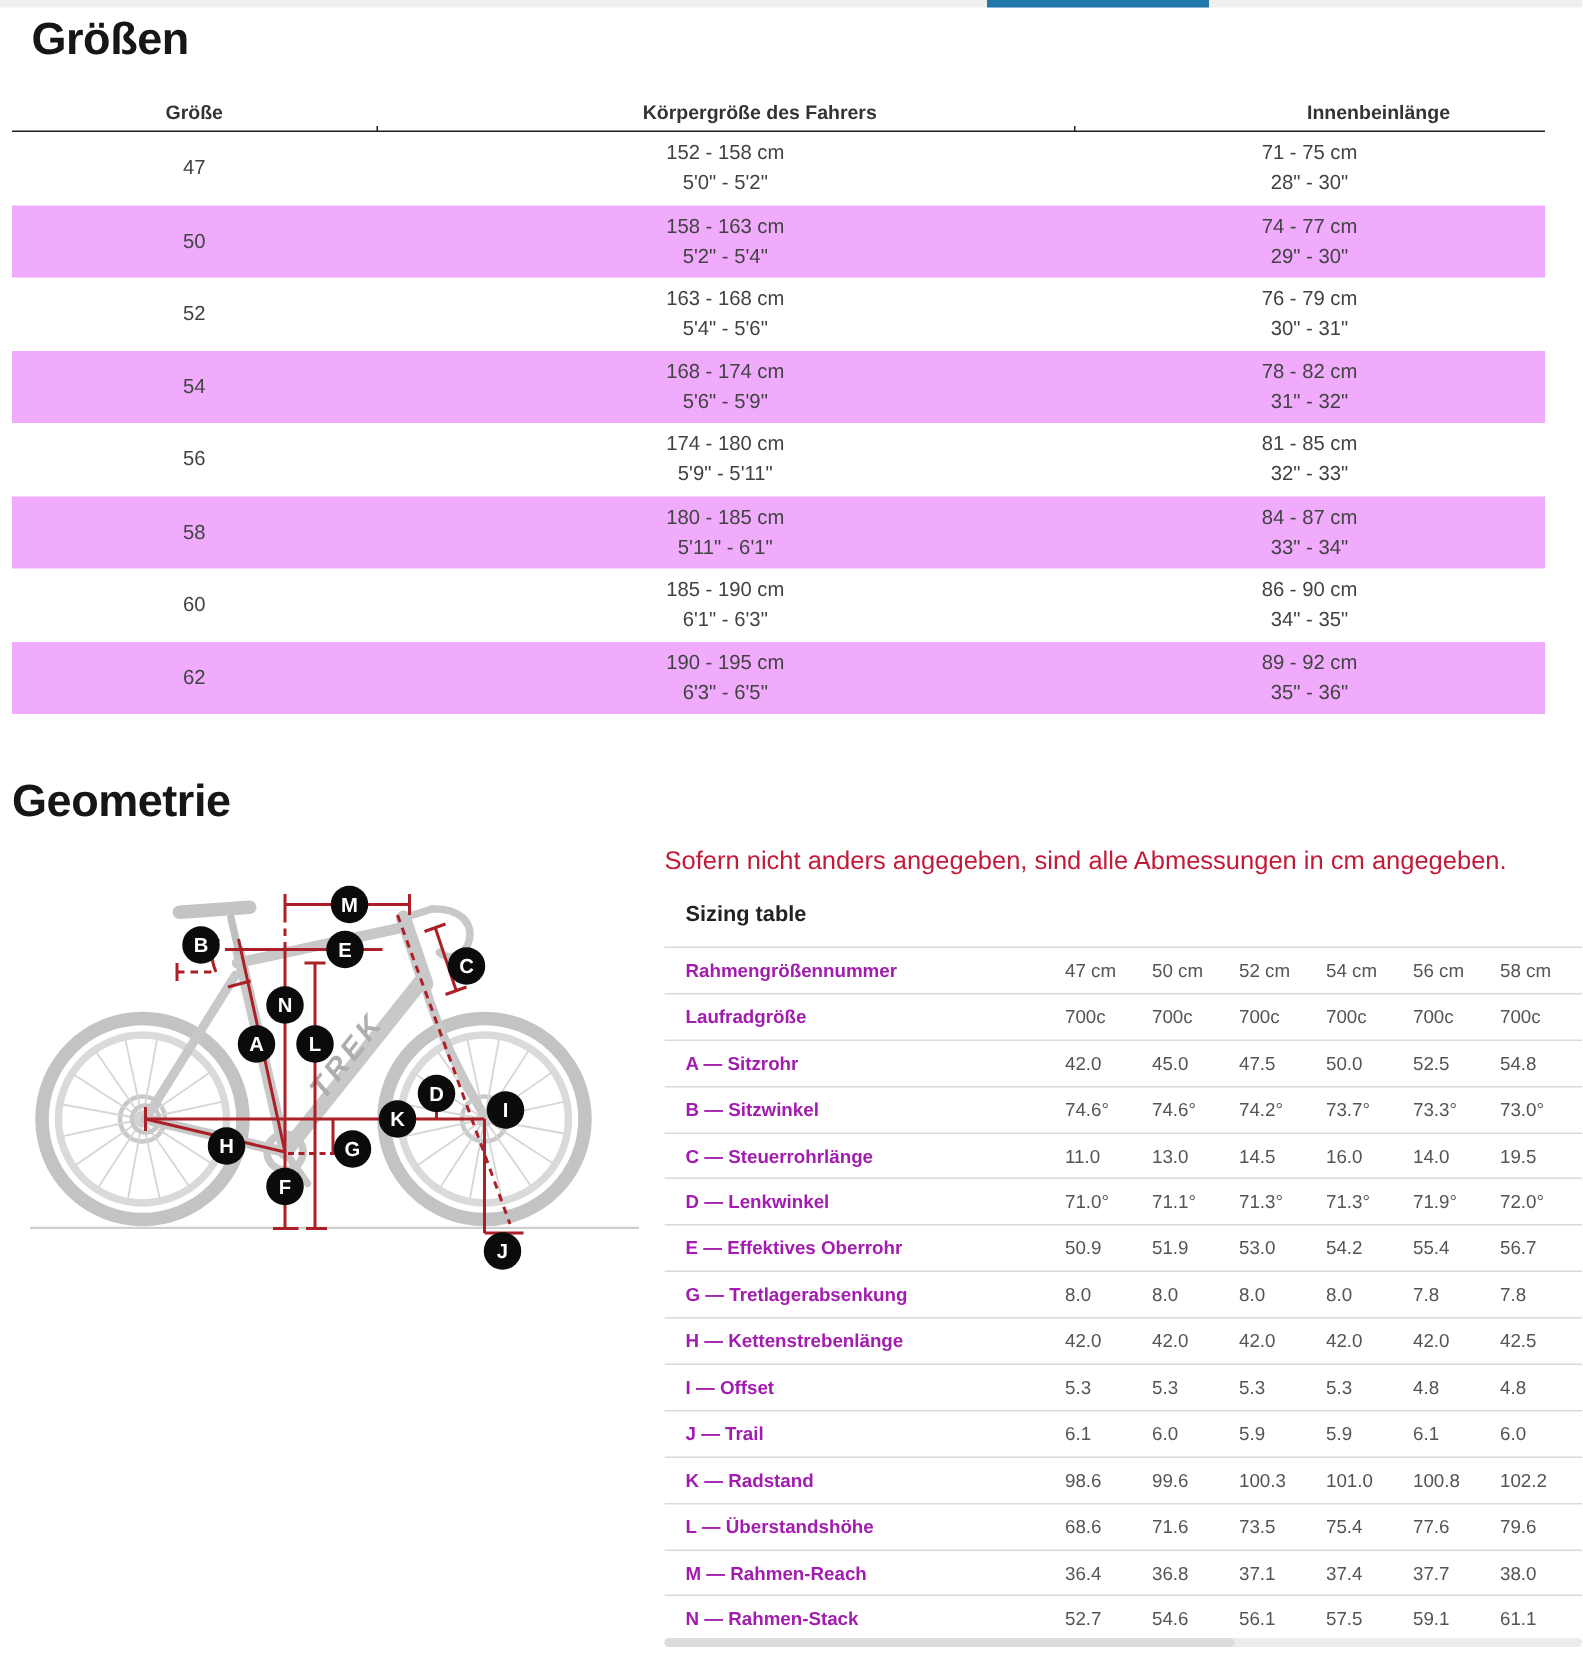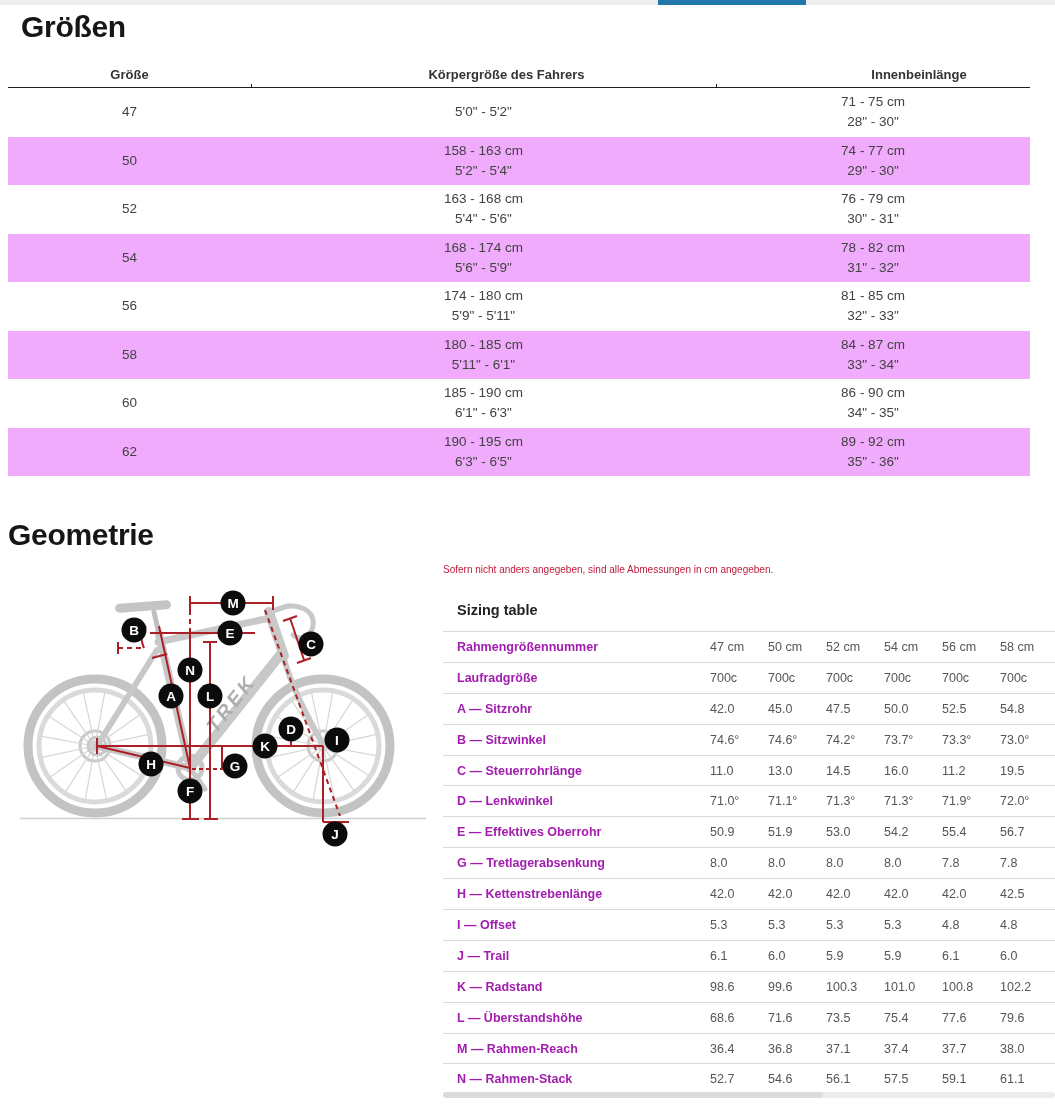--- a/index.html
+++ b/index.html
@@ -21,21 +21,21 @@
     display:grid;grid-template-columns:243px 465px 314px;align-items:end;
     border-bottom:1px solid #1f1f1f;padding-bottom:5px;gap:23px;}
   .sizes-header div{text-align:center;font-size:13px;font-weight:bold;color:#333;}
   .hdr-tick{position:absolute;width:1px;height:4px;background:#1f1f1f;top:84px;}
   .sizes-body{position:absolute;left:8px;top:88px;width:1022px;}
   .s-row{display:grid;grid-template-columns:243px 465px 314px;height:48.5px;align-items:center;text-align:center;}
   .s-row.alt{background:#f0abfc;}
   .s-cell{font-size:13.5px;color:#424242;line-height:20px;}
 
   
-  #geo-note{position:absolute;left:443px;top:564px;font-size:10px;color:#c21b3a;}
+  #geo-note{position:absolute;left:443px;top:564px;font-size:17px;color:#c21b3a;}
   #geo-table-title{position:absolute;left:457px;top:602px;font-size:14.5px;font-weight:bold;color:#222;}
   #geo-table{position:absolute;left:443px;top:631px;width:612px;overflow:hidden;border-top:1px solid #dadada;}
   .g-row{display:grid;grid-template-columns:267px repeat(6,58px);width:616px;height:29.9px;
     align-items:center;border-bottom:1px solid #dadada;}
   .g-label{padding-left:14px;font-size:12.5px;font-weight:bold;color:#a21caf;white-space:nowrap;}
   .g-val{font-size:12.5px;color:#555;}
   
   #geo-scroll{position:absolute;left:443px;top:1092px;width:612px;height:6px;background:#ececec;border-radius:3px;}
   #geo-scroll .thumb{position:absolute;left:0;top:0;width:380px;height:6px;background:#dcdcdc;border-radius:3px;}
 
@@ -55,20 +55,21 @@
   <div>Körpergröße des Fahrers</div>
   <div>Innenbeinlänge</div>
 </div>
 <div class="hdr-tick" style="left:251px"></div>
 <div class="hdr-tick" style="left:716px"></div>
 
 <div class="sizes-body">
     <div class="s-row">
       <div class="s-cell">47</div>
       <div class="s-cell">
+        <div>152 - 158 cm</div>
         <div>5'0" - 5'2"</div>
       </div>
       <div class="s-cell">
         <div>71 - 75 cm</div>
         <div>28" - 30"</div>
       </div>
     </div>
     <div class="s-row alt">
       <div class="s-cell">50</div>
       <div class="s-cell">
@@ -189,21 +190,21 @@
       <div class="g-val">73.7°</div>
       <div class="g-val">73.3°</div>
       <div class="g-val">73.0°</div>
     </div>
     <div class="g-row">
       <div class="g-label">C — Steuerrohrlänge</div>
       <div class="g-val">11.0</div>
       <div class="g-val">13.0</div>
       <div class="g-val">14.5</div>
       <div class="g-val">16.0</div>
-      <div class="g-val">11.2</div>
+      <div class="g-val">14.0</div>
       <div class="g-val">19.5</div>
     </div>
     <div class="g-row">
       <div class="g-label">D — Lenkwinkel</div>
       <div class="g-val">71.0°</div>
       <div class="g-val">71.1°</div>
       <div class="g-val">71.3°</div>
       <div class="g-val">71.3°</div>
       <div class="g-val">71.9°</div>
       <div class="g-val">72.0°</div>

